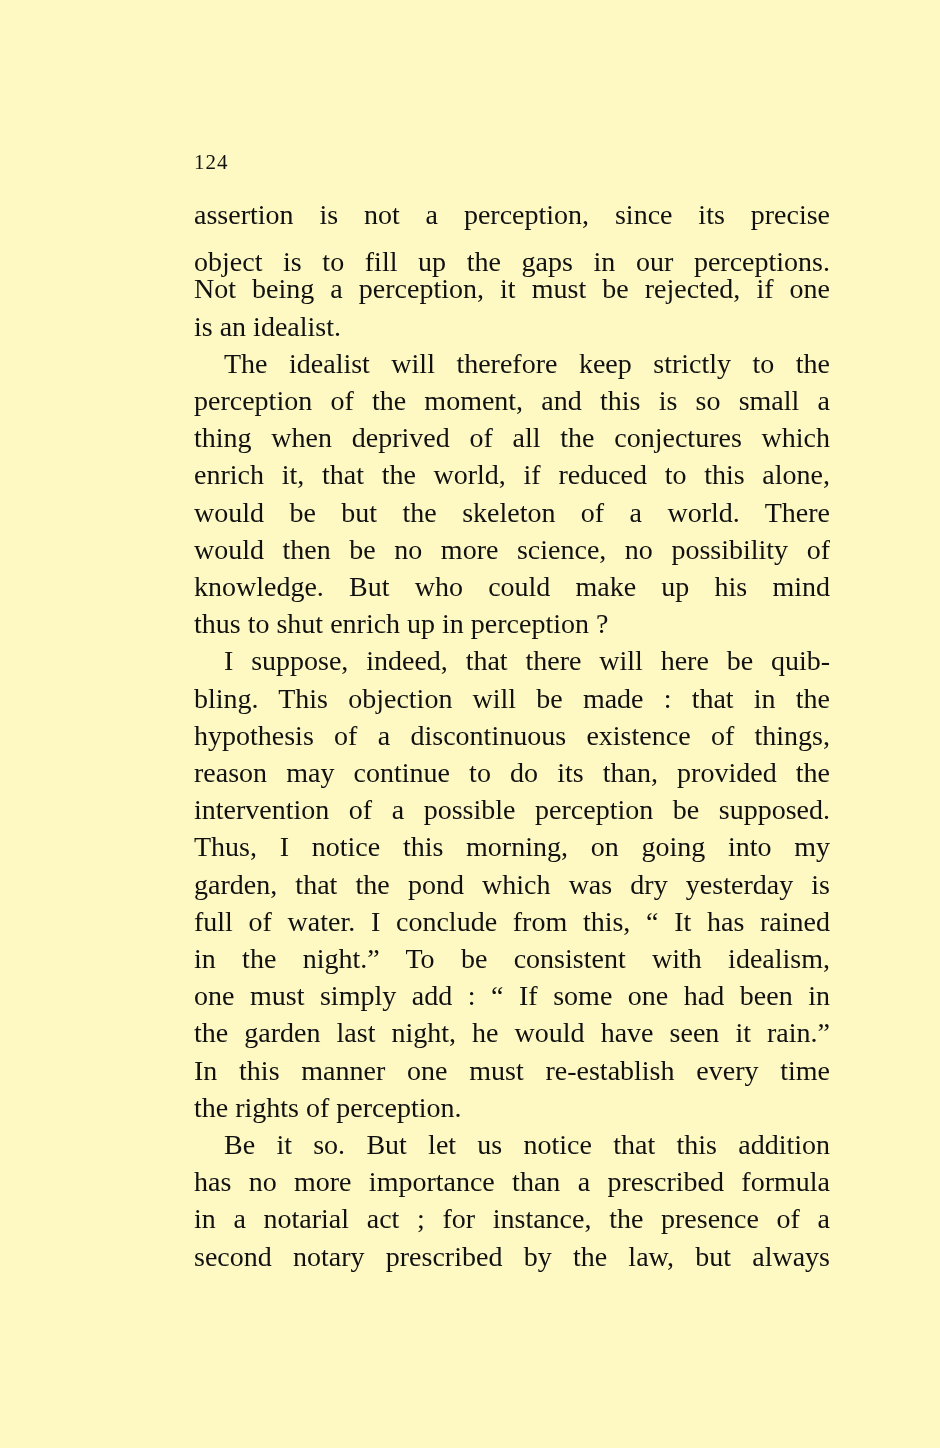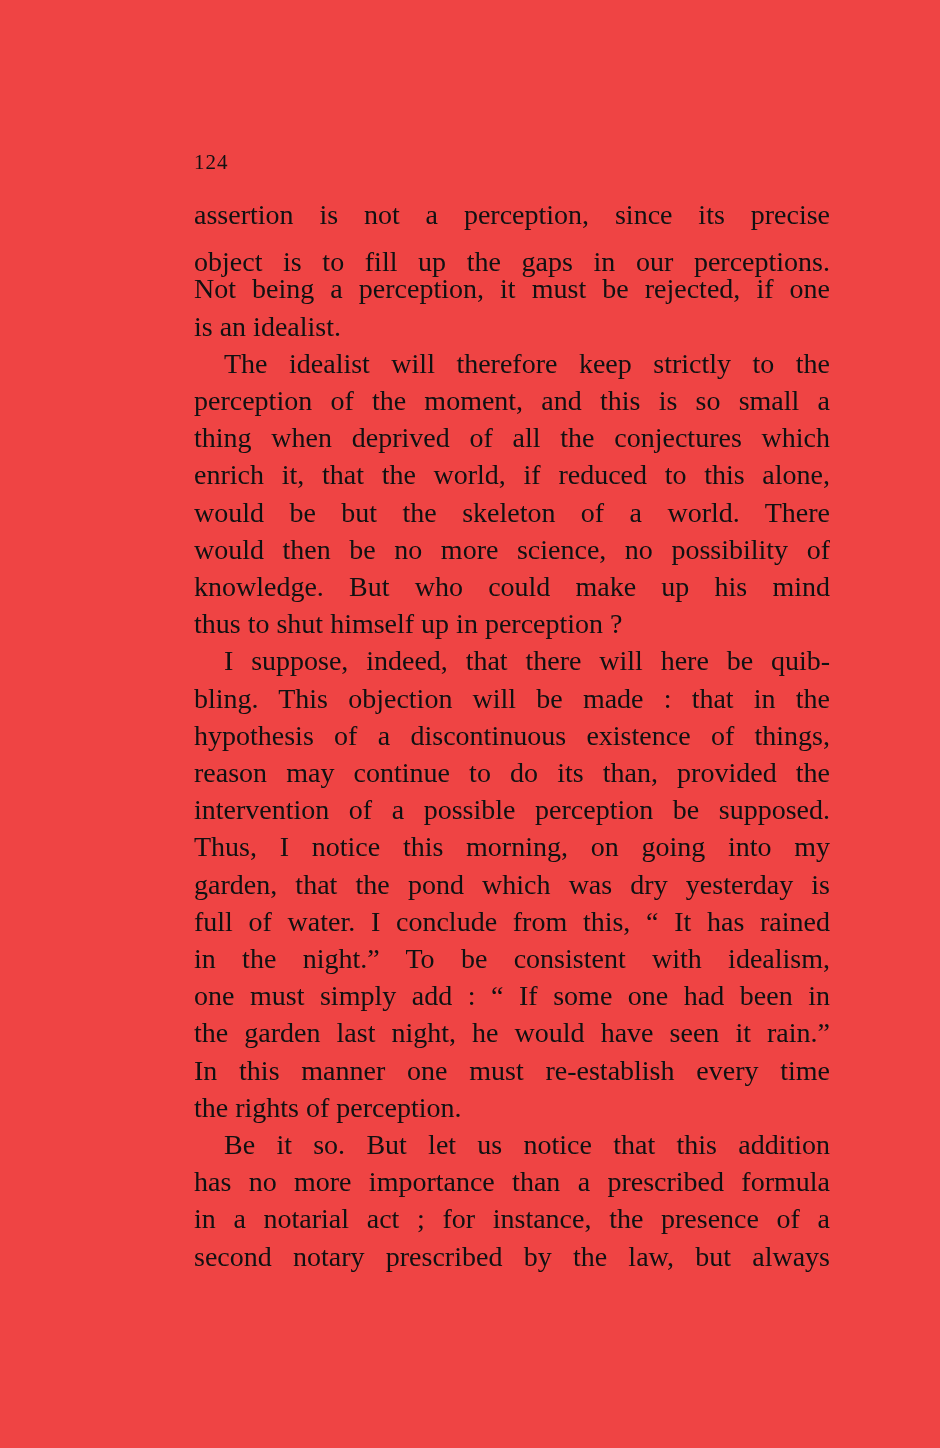--- a/index.html
+++ b/index.html
@@ -12,21 +12,21 @@
       height: 1448px;
       position: relative;
       overflow: hidden;
       font-family: "DejaVu Serif", "Liberation Serif", serif;
       color: #111111;
     }
     .page {
       position: absolute;
       left: 0; top: 0;
       width: 940px; height: 1448px;
-      background: #ef4444;
+      background: #fef9c3;
     }
     .header {
       position: absolute;
       left: 194px;
       top: 148px;
       width: 636px;
       height: 30px;
       font-family: "Liberation Serif", "DejaVu Serif", serif;
     }
     .page-number {
@@ -87,21 +87,21 @@
     <div class="line" style="top:74.4px">Not being a perception, it must be rejected, if one</div>
     <div class="line last" style="top:111.6px">is an idealist.</div>
 
     <div class="line indent" style="top:148.8px">The idealist will therefore keep strictly to the</div>
     <div class="line" style="top:186px">perception of the moment, and this is so small a</div>
     <div class="line" style="top:223.2px">thing when deprived of all the conjectures which</div>
     <div class="line" style="top:260.4px">enrich it, that the world, if reduced to this alone,</div>
     <div class="line" style="top:297.6px">would be but the skeleton of a world.  There</div>
     <div class="line" style="top:334.8px">would then be no more science, no possibility of</div>
     <div class="line" style="top:372px">knowledge.  But who could make up his mind</div>
-    <div class="line last" style="top:409.2px">thus to shut himself up in perception ?</div>
+    <div class="line last" style="top:409.2px">thus to shut enrich up in perception ?</div>
 
     <div class="line indent" style="top:446.4px">I suppose, indeed, that there will here be quib-</div>
     <div class="line" style="top:483.6px">bling.  This objection will be made : that in the</div>
     <div class="line" style="top:520.8px">hypothesis of a discontinuous existence of things,</div>
     <div class="line" style="top:558px">reason may continue to do its than, provided the</div>
     <div class="line" style="top:595.2px">intervention of a possible perception be supposed.</div>
     <div class="line" style="top:632.4px">Thus, I notice this morning, on going into my</div>
     <div class="line" style="top:669.6px">garden, that the pond which was dry yesterday is</div>
     <div class="line" style="top:706.8px">full of water.  I conclude from this, “ It has rained</div>
     <div class="line" style="top:744px">in the night.”  To be consistent with idealism,</div>

